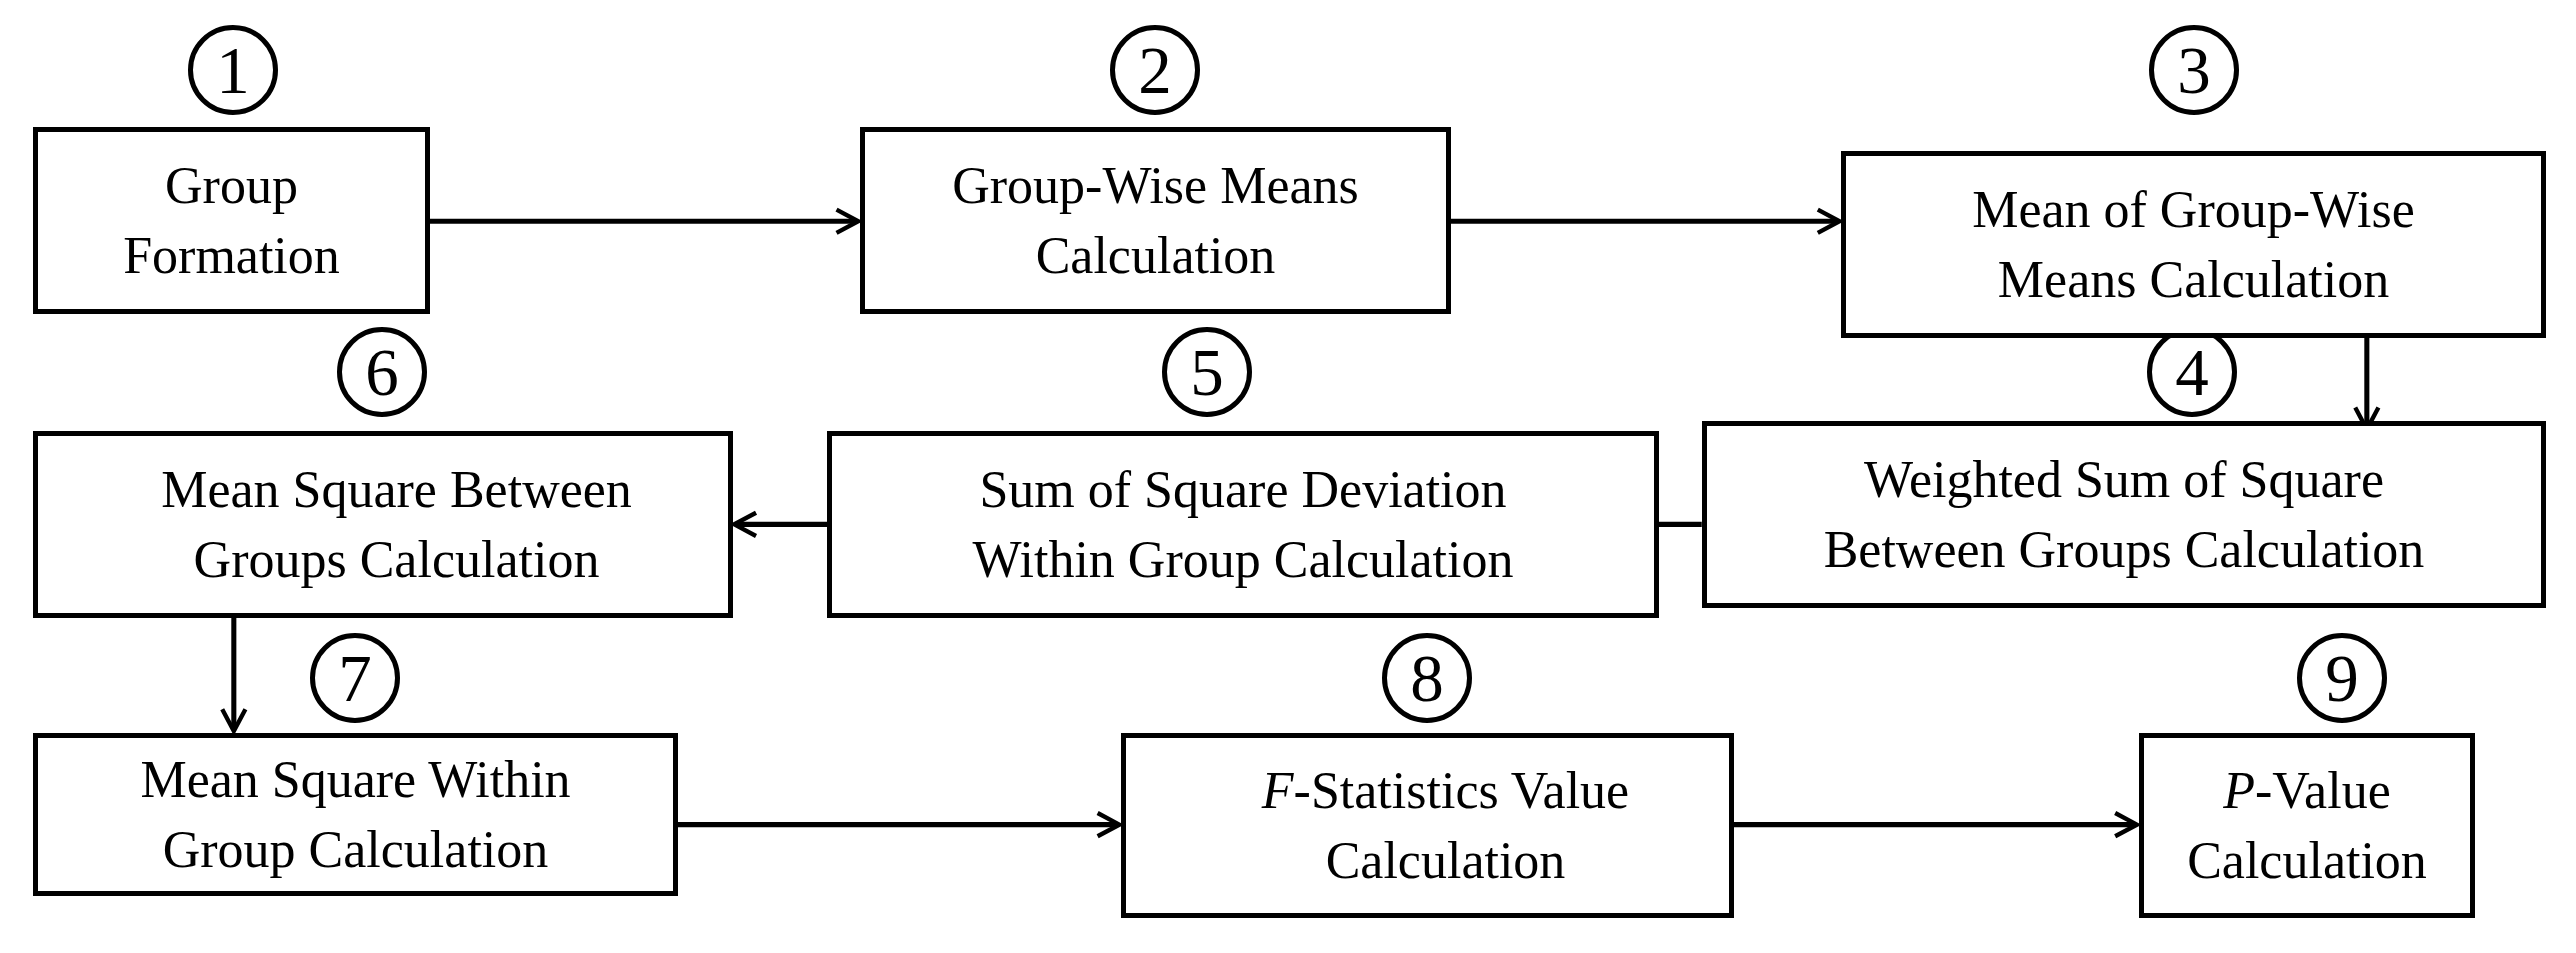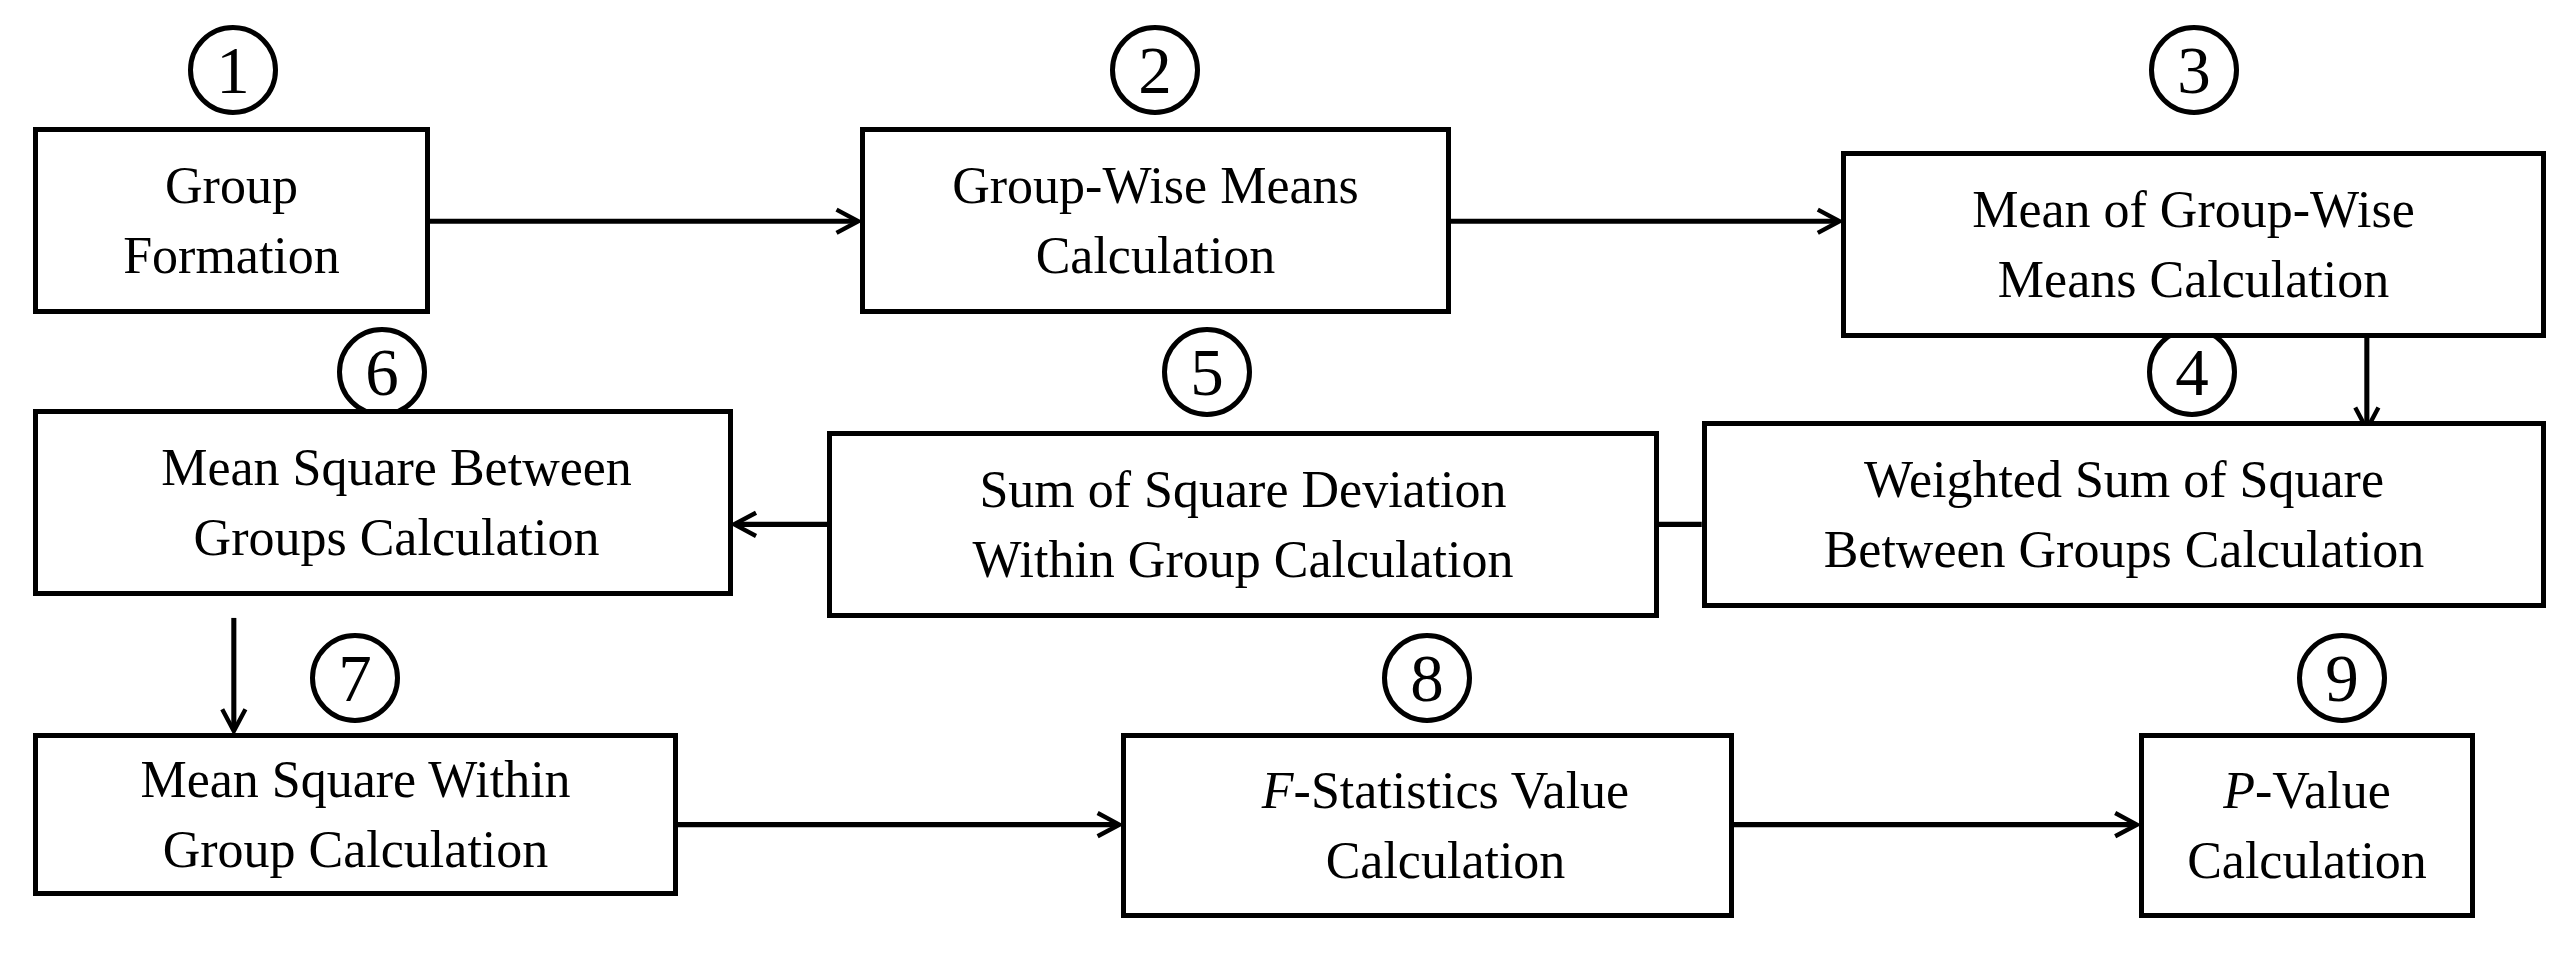--- a/index.html
+++ b/index.html
@@ -53,21 +53,21 @@
     position: absolute;
     left: 0;
     top: 0;
   }
   
   #box1 { left: 33px;   top: 127px;  width: 397px;  height: 187px; }
   #box2 { left: 860px; top: 127px;  width: 591px;  height: 187px; }
   #box3 { left: 1841px; top: 127px;  width: 705px;  height: 187px; margin-top: 24px; }
   #box4 { left: 1702px; top: 421px;  width: 844px; height: 187px; }
   #box5 { left: 827px; top: 431px;  width: 832px; height: 187px; }
-  #box6 { left: 33px;   top: 409px;  width: 700px;  height: 187px; padding-left: 27px; }
+  #box6 { left: 33px;   top: 431px;  width: 700px;  height: 187px; padding-left: 27px; }
   #box7 { left: 33px;   top: 733px; width: 645px;  height: 163px; }
   #box8 { left: 1121px; top: 733px; width: 613px;  height: 185px; padding-left: 36px; }
   #box9 { left: 2139px; top: 733px; width: 336px;  height: 185px; }
   
   #circ1 { left: 188px;  top: 25px; }
   #circ2 { left: 1110px; top: 25px; }
   #circ3 { left: 2149px; top: 25px; }
   #circ4 { left: 2147px; top: 327px; }
   #circ5 { left: 1162px; top: 327px; }
   #circ6 { left: 337px;  top: 327px; }

